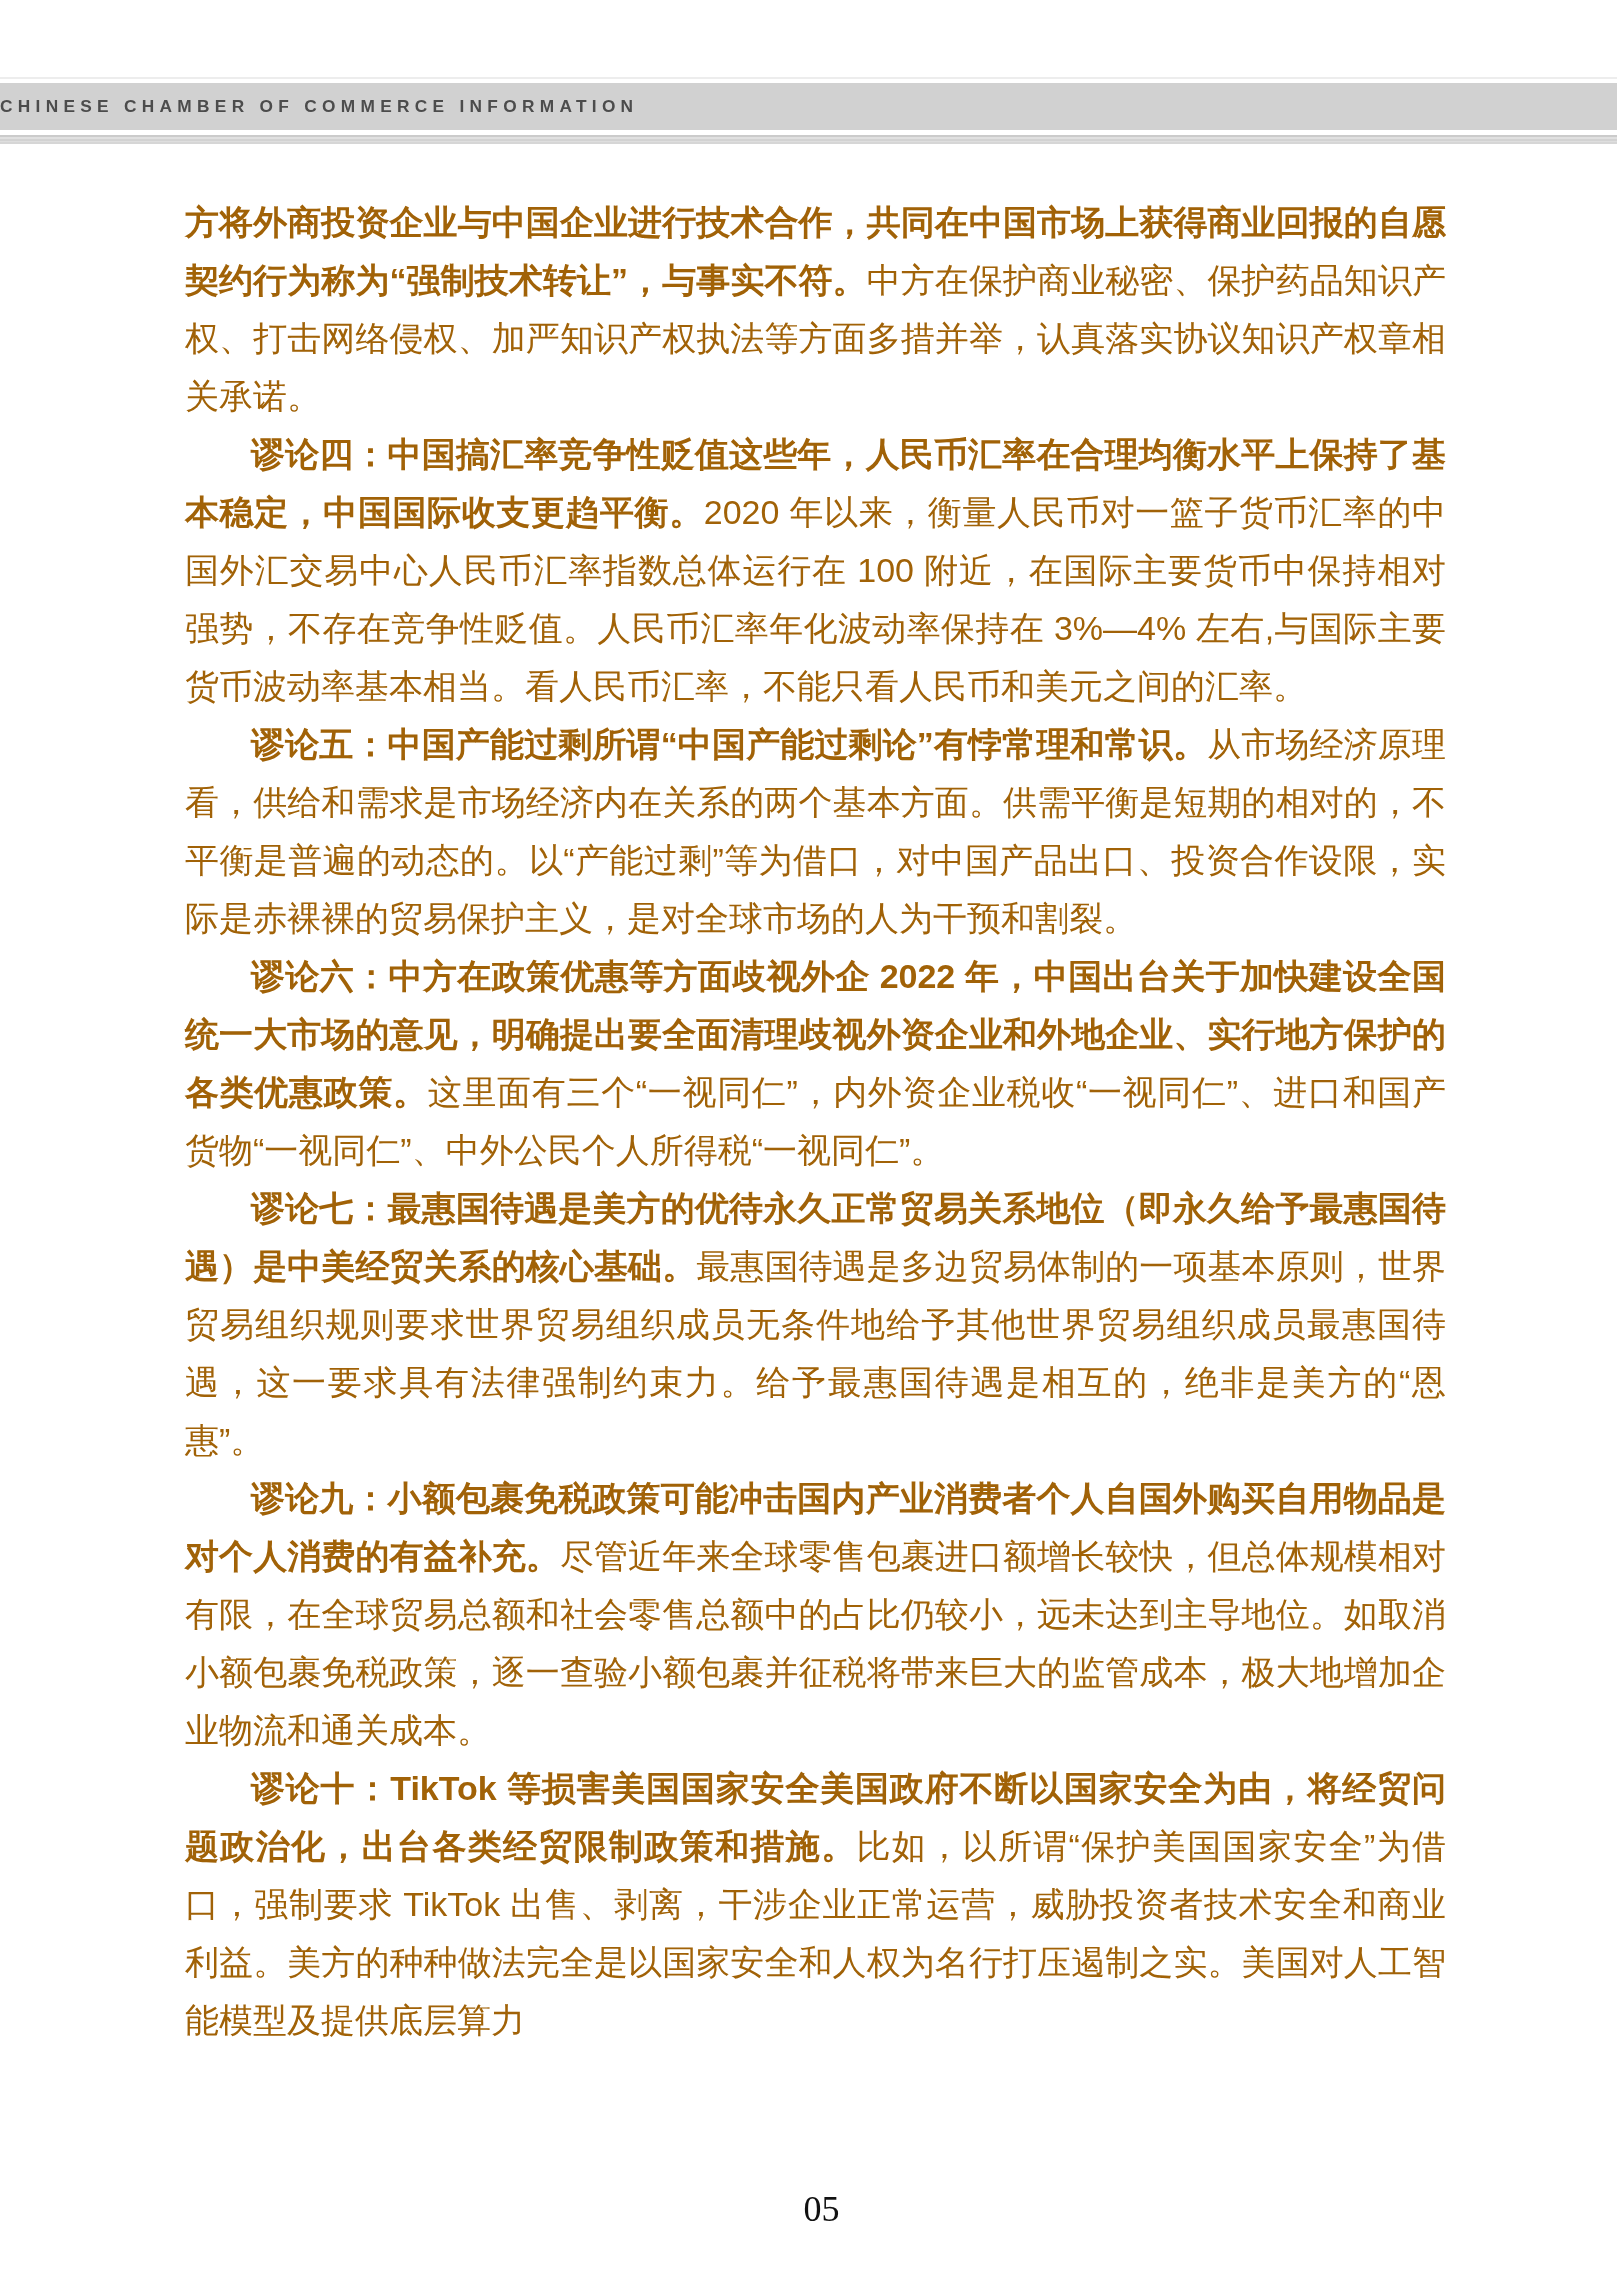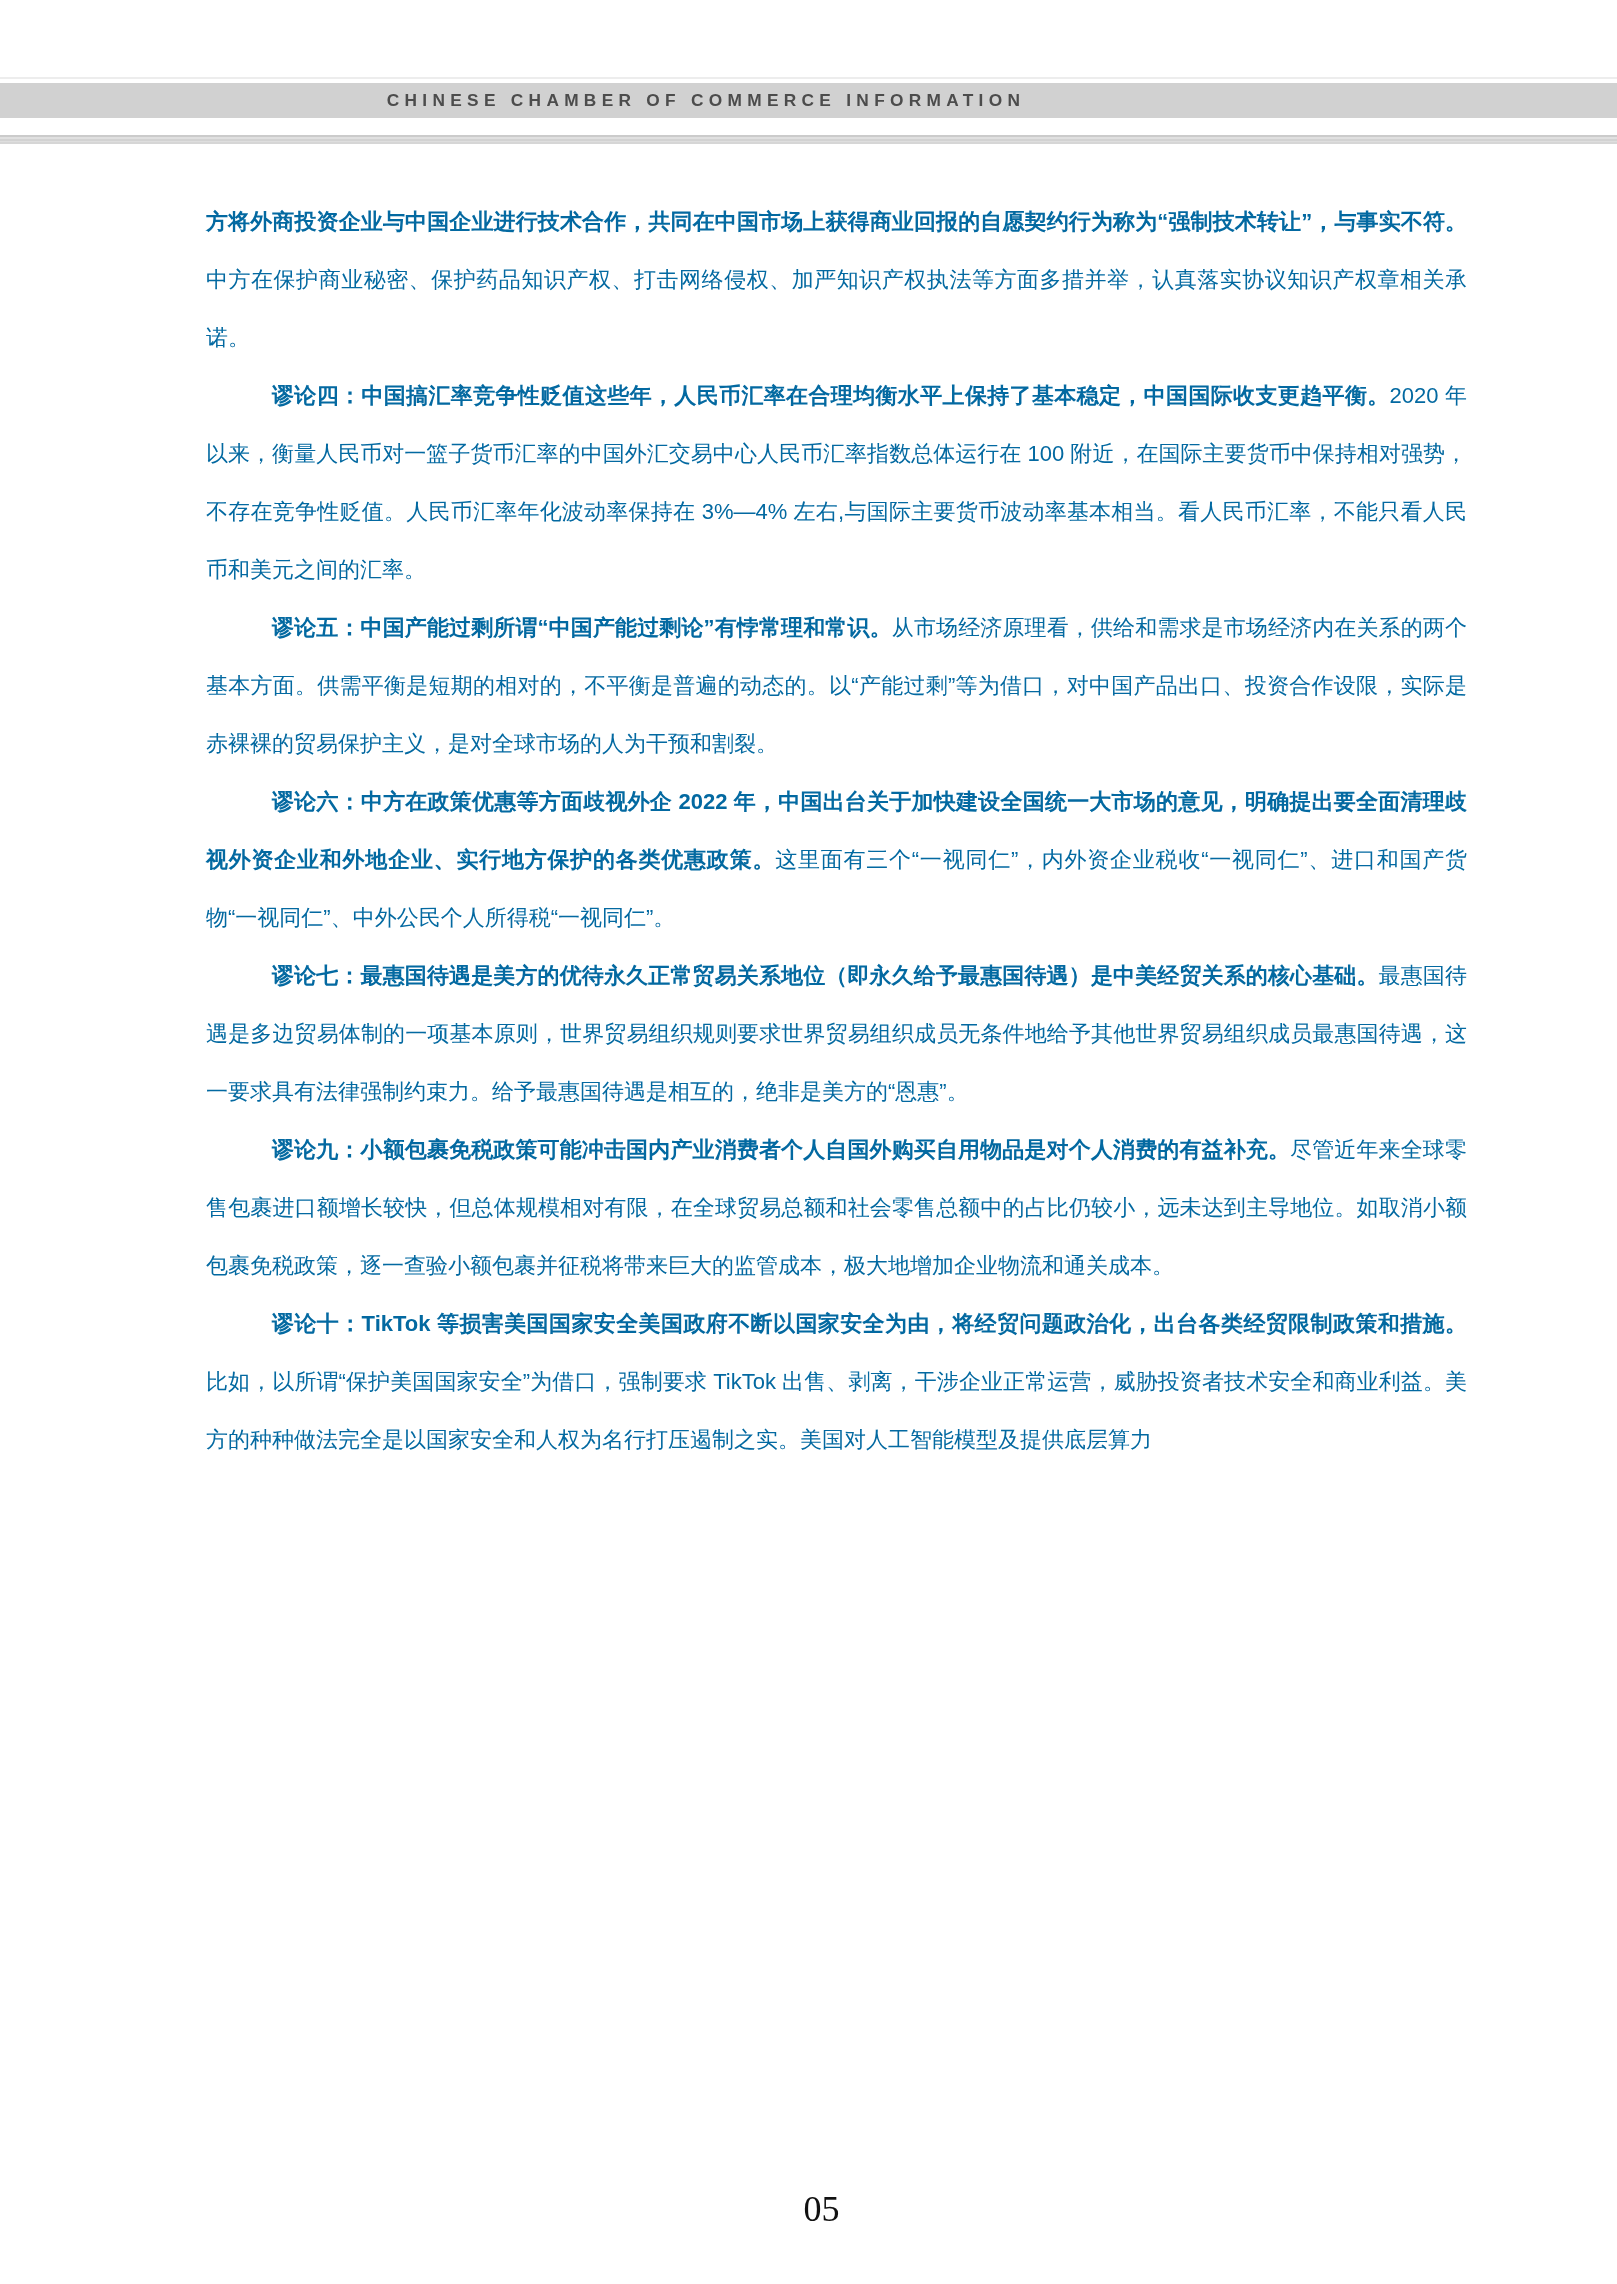--- a/index.html
+++ b/index.html
@@ -18,25 +18,25 @@
   
   .header-hairline {
     position: absolute;
     top: 77px; left: 0;
     width: 1617px; height: 2.3px;
     background: #ededed;
   }
   .header-bar {
     position: absolute;
     top: 83px; left: 0;
-    width: 1617px; height: 35px;
+    width: 1617px; height: 47px;
     background: #d1d1d1;
     display: flex;
     align-items: center;
-    justify-content: center;
+    justify-content: flex-start;
     padding-right: 205px;
     box-sizing: border-box;
   }
   .header-title {
     font-size: 17.3px;
     font-weight: 600;
     letter-spacing: 5.3px;
     color: #4c4c4c;
     white-space: nowrap;
   }
@@ -50,26 +50,25 @@
       #d2d2d2 3.8px, #d2d2d2 6px,
       #dedede 6px, #dedede 7.5px,
       #d6d6d6 7.5px, #d6d6d6 9px);
   }
   
   .content {
     position: absolute;
     top: 193px;
     left: 185px;
     width: 1261px;
-    font-size: 22px;
+    font-size: 34px;
     line-height: 58px;
-    color: #0369a1;
+    color: #a16207;
     text-align: justify;
     text-justify: inter-character;
-    margin-left: 21px;
   }
   .para {
     margin: 0;
     padding: 0;
     text-align: justify;
   }
   .para.indent { text-indent: 66px; }
   .seg-bold { font-weight: bold; }
   .seg-reg  { font-weight: normal; }
   

